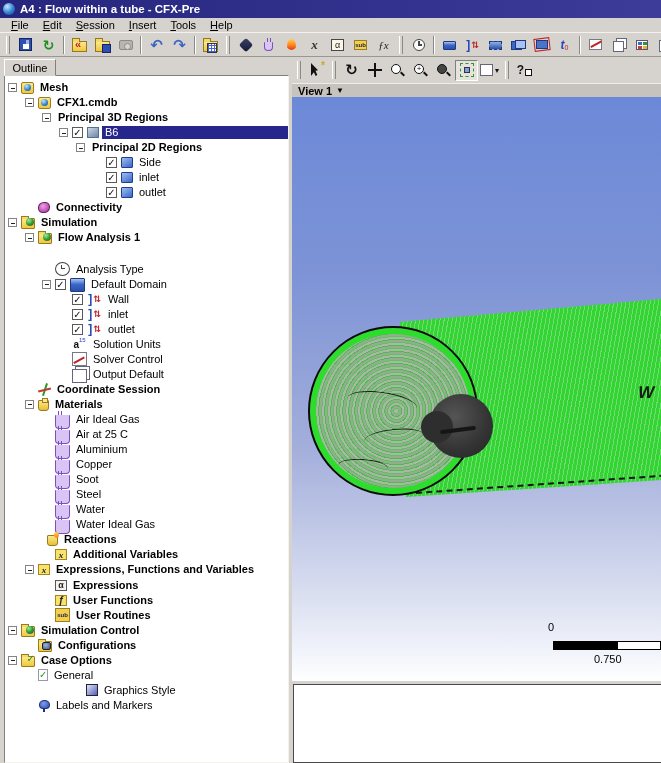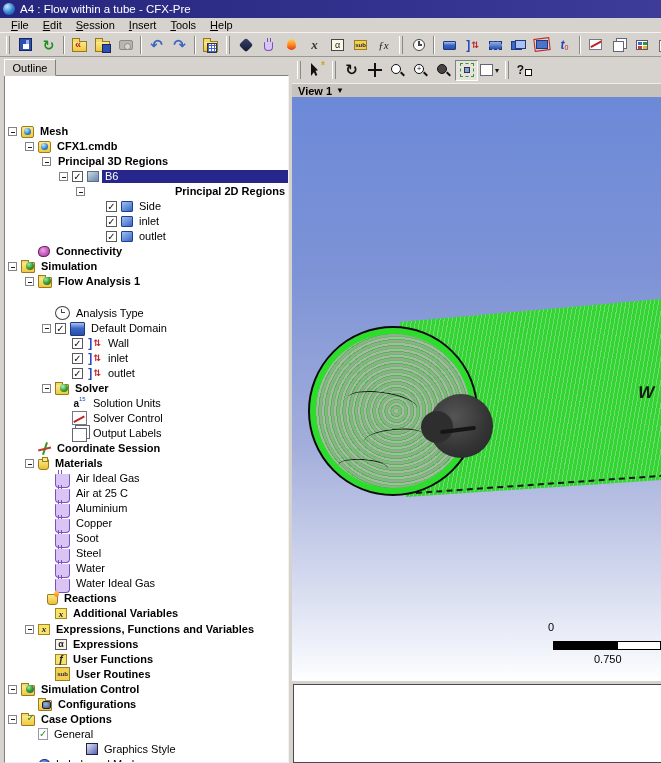--- a/index.html
+++ b/index.html
@@ -3,21 +3,21 @@
 <meta charset="utf-8">
 <style>
   * { box-sizing: border-box; margin: 0; padding: 0; }
   html,body { width:661px; height:763px; overflow:hidden; }
   body { position:relative; background:#d6d3ce; font-family:"Liberation Sans","DejaVu Sans",sans-serif; font-size:11px; color:#000; }
 
   
   .titlebar { position:absolute; left:0; top:0; width:661px; height:18px;
     background:linear-gradient(90deg,#26267e,#33338f 60%,#3d3d99);
     color:#fff; display:flex; align-items:center; gap:5px; padding-left:3px;
-    font-weight:normal; font-size:11.5px; }
+    font-weight:bold; font-size:11.5px; }
   .app-icon { width:12px; height:12px; border-radius:50%;
     background:radial-gradient(circle at 35% 30%, #bfe8ff, #2f7fd0 55%, #123e8c); flex:none; }
 
   
   .menubar { position:absolute; left:0; top:18px; width:661px; height:14px;
     display:flex; align-items:center; padding-left:4px; background:#d6d3ce; }
   .menu-item { display:inline-block; padding:0 7px; line-height:14px; }
   .menu-item::first-letter { text-decoration:underline; }
 
   
@@ -305,41 +305,41 @@
     </div>
     <div class="tb">
       <div class="ic i-copy"></div>
     </div>
   </div>
 
 <div class="outline-tab">
   <span>Outline</span>
 </div>
 <div class="tree-panel" id="tree">
-    <div class="trow bold" style="padding-left: 3px; margin-top: 44px;">
+    <div class="trow bold" style="padding-left: 3px;">
       <div class="expand"></div>
       <div class="ticon mesh-db-icon"></div>
       <div class="tlabel">Mesh</div>
     </div>
     <div class="trow bold" style="padding-left: 20px;">
       <div class="expand"></div>
       <div class="ticon mesh-file-icon"></div>
       <div class="tlabel">CFX1.cmdb</div>
     </div>
     <div class="trow bold" style="padding-left: 37px;">
       <div class="expand"></div>
       <div class="tlabel">Principal 3D Regions</div>
     </div>
     <div class="trow selected" style="padding-left: 54px;">
       <div class="expand"></div>
       <div class="chk checked"></div>
       <div class="ticon region-3d-icon"></div>
       <div class="tlabel">B6</div>
     </div>
-    <div class="trow bold" style="padding-left: 71px; justify-content: space-between;">
+    <div class="trow bold" style="padding-left: 71px;">
       <div class="expand"></div>
       <div class="tlabel">Principal 2D Regions</div>
     </div>
     <div class="trow" style="padding-left: 88px;">
       <div class="xsp"></div>
       <div class="chk checked"></div>
       <div class="ticon region-2d-icon"></div>
       <div class="tlabel">Side</div>
     </div>
     <div class="trow" style="padding-left: 88px;">
@@ -391,39 +391,34 @@
       <div class="chk checked"></div>
       <div class="ticon boundary-icon"></div>
       <div class="tlabel">inlet</div>
     </div>
     <div class="trow" style="padding-left: 54px;">
       <div class="xsp"></div>
       <div class="chk checked"></div>
       <div class="ticon boundary-icon"></div>
       <div class="tlabel">outlet</div>
     </div>
-    <div class="trow bold" style="padding-left: 37px;">
-      <div class="expand"></div>
-      <div class="ticon solver-icon"></div>
-      <div class="tlabel">Solver</div>
-    </div>
     <div class="trow" style="padding-left: 54px;">
       <div class="xsp"></div>
       <div class="ticon solution-units-icon"></div>
       <div class="tlabel">Solution Units</div>
     </div>
     <div class="trow" style="padding-left: 54px;">
       <div class="xsp"></div>
       <div class="ticon solver-control-icon"></div>
       <div class="tlabel">Solver Control</div>
     </div>
     <div class="trow" style="padding-left: 54px;">
       <div class="xsp"></div>
       <div class="ticon output-control-icon"></div>
-      <div class="tlabel">Output Labels</div>
+      <div class="tlabel">Output Default</div>
     </div>
     <div class="trow bold" style="padding-left: 20px;">
       <div class="xsp"></div>
       <div class="ticon coordinate-frames-icon"></div>
       <div class="tlabel">Coordinate Session</div>
     </div>
     <div class="trow bold" style="padding-left: 20px;">
       <div class="expand"></div>
       <div class="ticon materials-icon"></div>
       <div class="tlabel">Materials</div>

